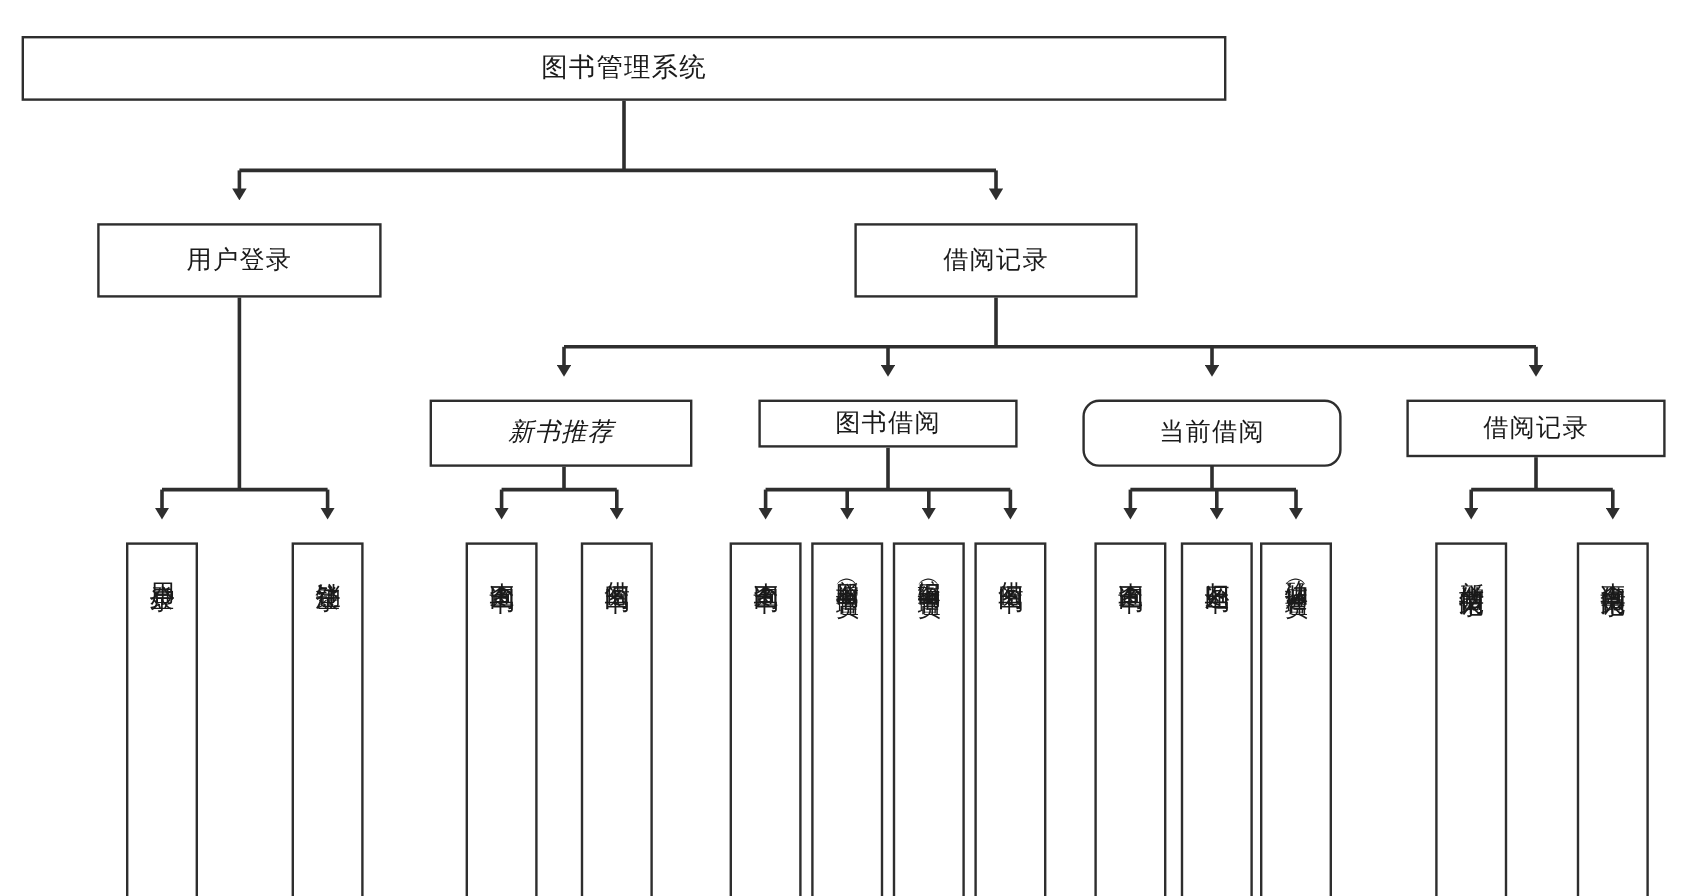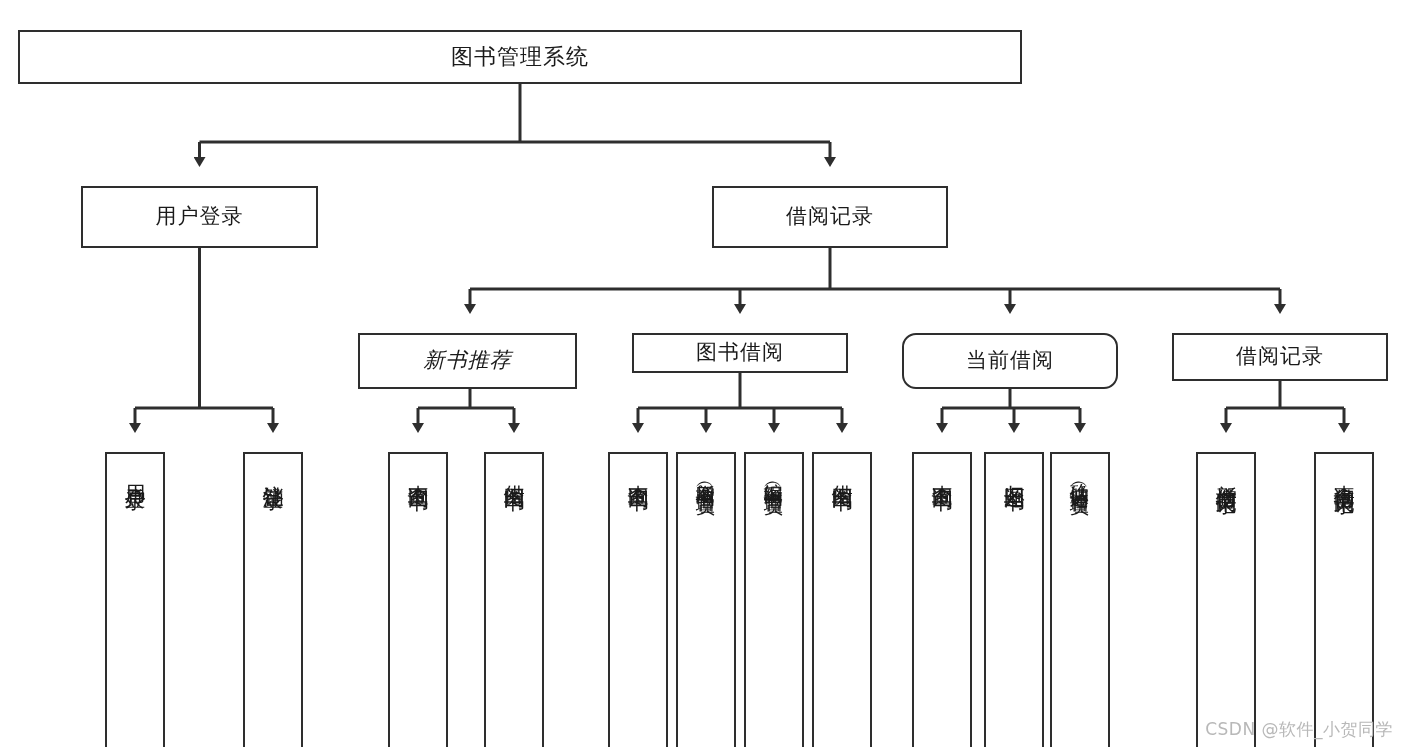--- a/index.html
+++ b/index.html
@@ -176,15 +176,14 @@
         <span class="vtext small">确认归还（管理员）</span>
       </div>
       <div class="node v" style="left: 1196px; top: 436px; width: 60px; height: 299px;">
         <span class="vtext">新增借阅记录</span>
       </div>
       <div class="node v" style="left: 1314px; top: 436px; width: 60px; height: 299px;">
         <span class="vtext">查询借阅记录</span>
       </div>
     </div>
 
-  <div class="watermark">CSDN @软件_小贺同学</div>
 
 </div>
 
 </body></html>

